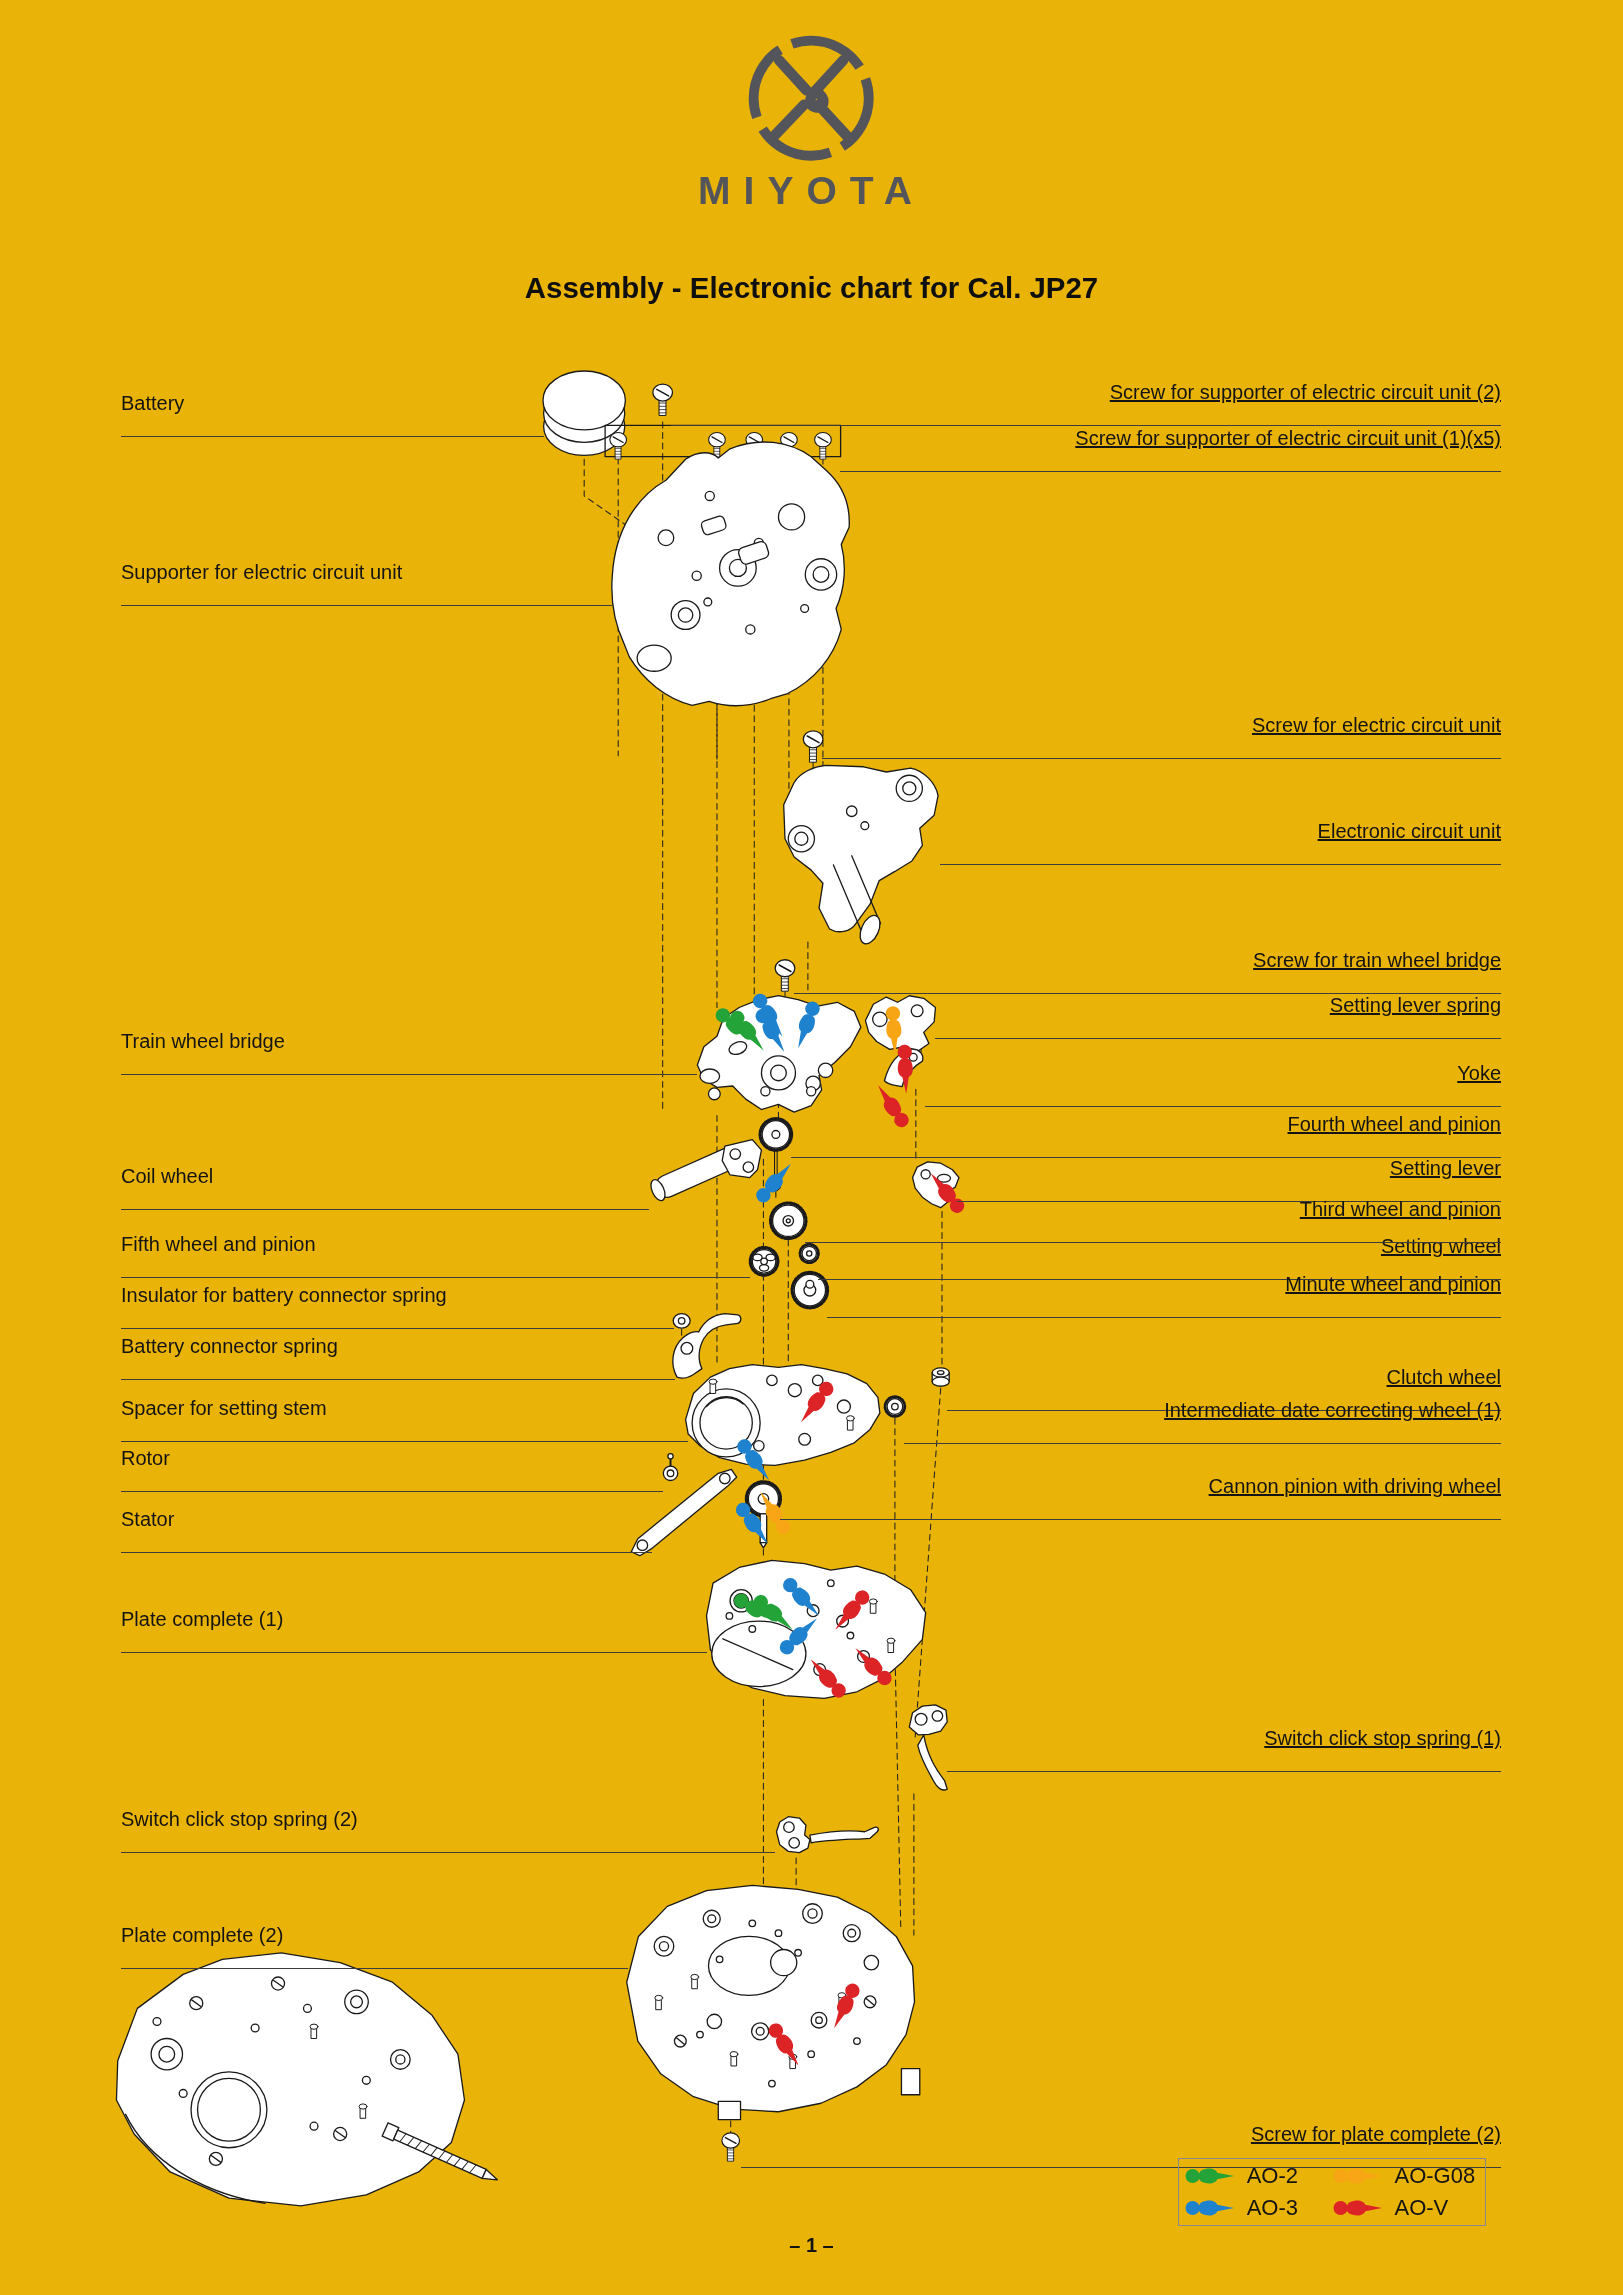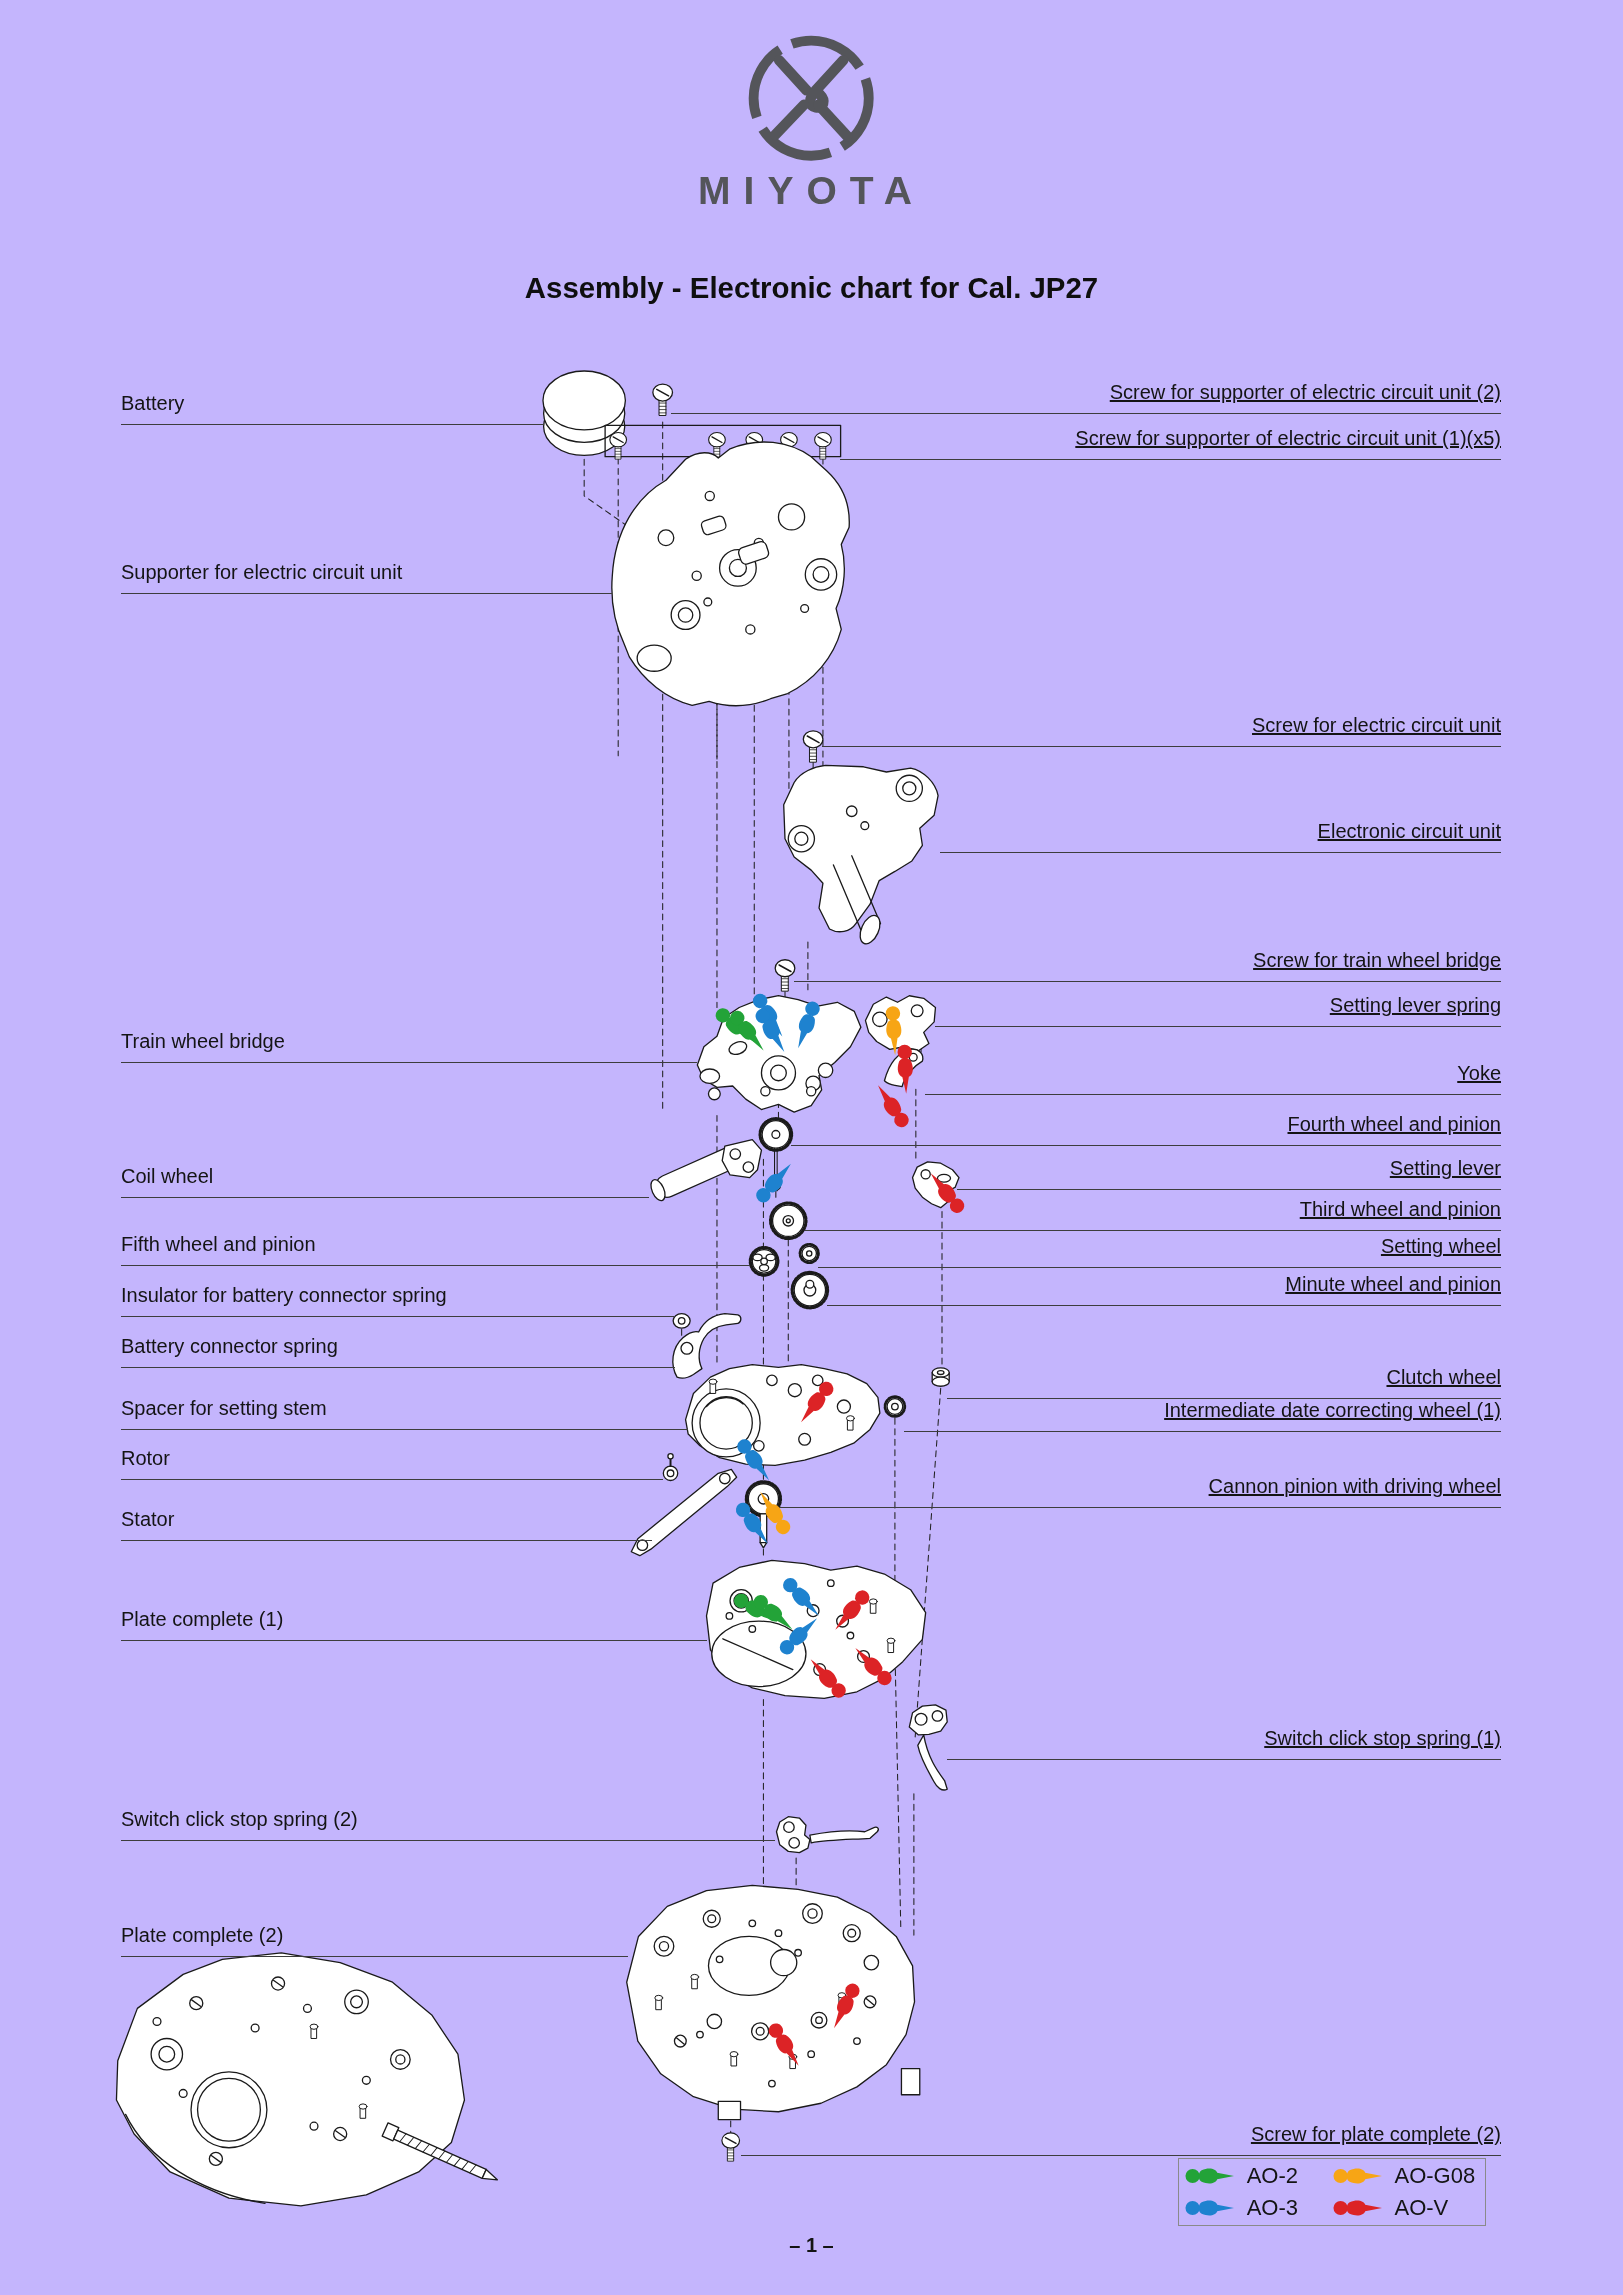--- a/index.html
+++ b/index.html
@@ -1,23 +1,23 @@
 <!DOCTYPE html>
 <html style="font-size:10.5px"><head>
 <meta charset="utf-8">
 <style>
   html,body{margin:0;padding:0;background:#fff;}
-  #page{position:relative;width:1623px;height:2295px;background:#c4b5fd;overflow:hidden;
+  #page{position:relative;width:1623px;height:2295px;background:#eab308;overflow:hidden;
         font-family:"Liberation Sans",sans-serif;color:#141414;}
   #art{position:absolute;left:0;top:0;z-index:1;}
   .hdr{position:absolute;width:100%;text-align:center;z-index:2;}
   #brand{top:169px;font-size:39px;font-weight:700;letter-spacing:13px;color:#54555a;}
   #title{top:271px;font-size:29.4px;font-weight:700;color:#0f0f0f;}
   .lbl{position:absolute;z-index:3;height:31px;display:flex;align-items:flex-end;
-       font-size:20px;line-height:23.6px;border-bottom:1.3px solid #3d3d3d;padding-bottom:8px;
+       font-size:20px;line-height:23.6px;border-bottom:1.3px solid #3d3d3d;padding-bottom:20px;
        white-space:nowrap;}
   .lbl.L{left:121px;justify-content:flex-start;}
   .lbl.R{right:122px;justify-content:flex-end;text-decoration:underline;}
   #legend{position:absolute;left:1178px;top:2158px;width:308px;height:68px;z-index:3;
           border:1.3px solid #8a8a8a;display:grid;grid-template-columns:1fr 1fr;
           grid-auto-rows:1fr;align-items:center;padding:1.3px 5.2px;box-sizing:border-box;}
   .leg-item{display:flex;align-items:center;gap:6.5px;}
   .leg-item span{font-size:22px;}
   #pageno{position:absolute;left:0;top:2234px;width:100%;text-align:center;
           font-size:20px;font-weight:700;z-index:3;}

